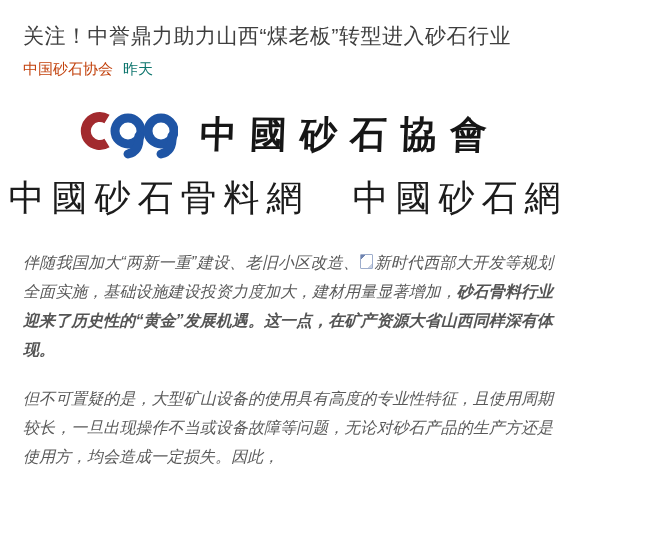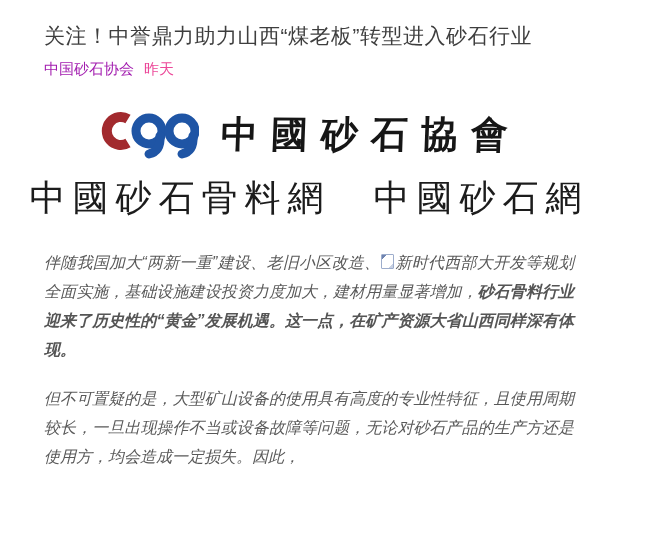--- a/index.html
+++ b/index.html
@@ -7,42 +7,41 @@
     padding: 0;
     background: #ffffff;
   }
   .page {
     width: 576px;
     height: 542px;
     background: #ffffff;
     font-family: "Liberation Sans", "DejaVu Sans", sans-serif;
     overflow: hidden;
     box-sizing: border-box;
-    margin-left: 21px;
   }
   .article-title {
     margin: 21px 23px 9px 23px;
     font-size: 21px;
     line-height: 29px;
     font-weight: 500;
     color: #3e3e3e;
     letter-spacing: 0.5px;
   }
   .byline {
     margin: 0 23px;
     font-size: 15px;
     line-height: 20px;
   }
   .byline .author {
-    color: #a21caf;
+    color: #c2410c;
     cursor: pointer;
     margin-right: 10px;
   }
   .byline .date {
-    color: #ec4899;
+    color: #0f766e;
   }
   
   .logo-block {
     margin: 27px 0 0 0;
     text-align: center;
     color: #161616;
     user-select: none;
   }
   .logo-row1 {
     display: flex;

